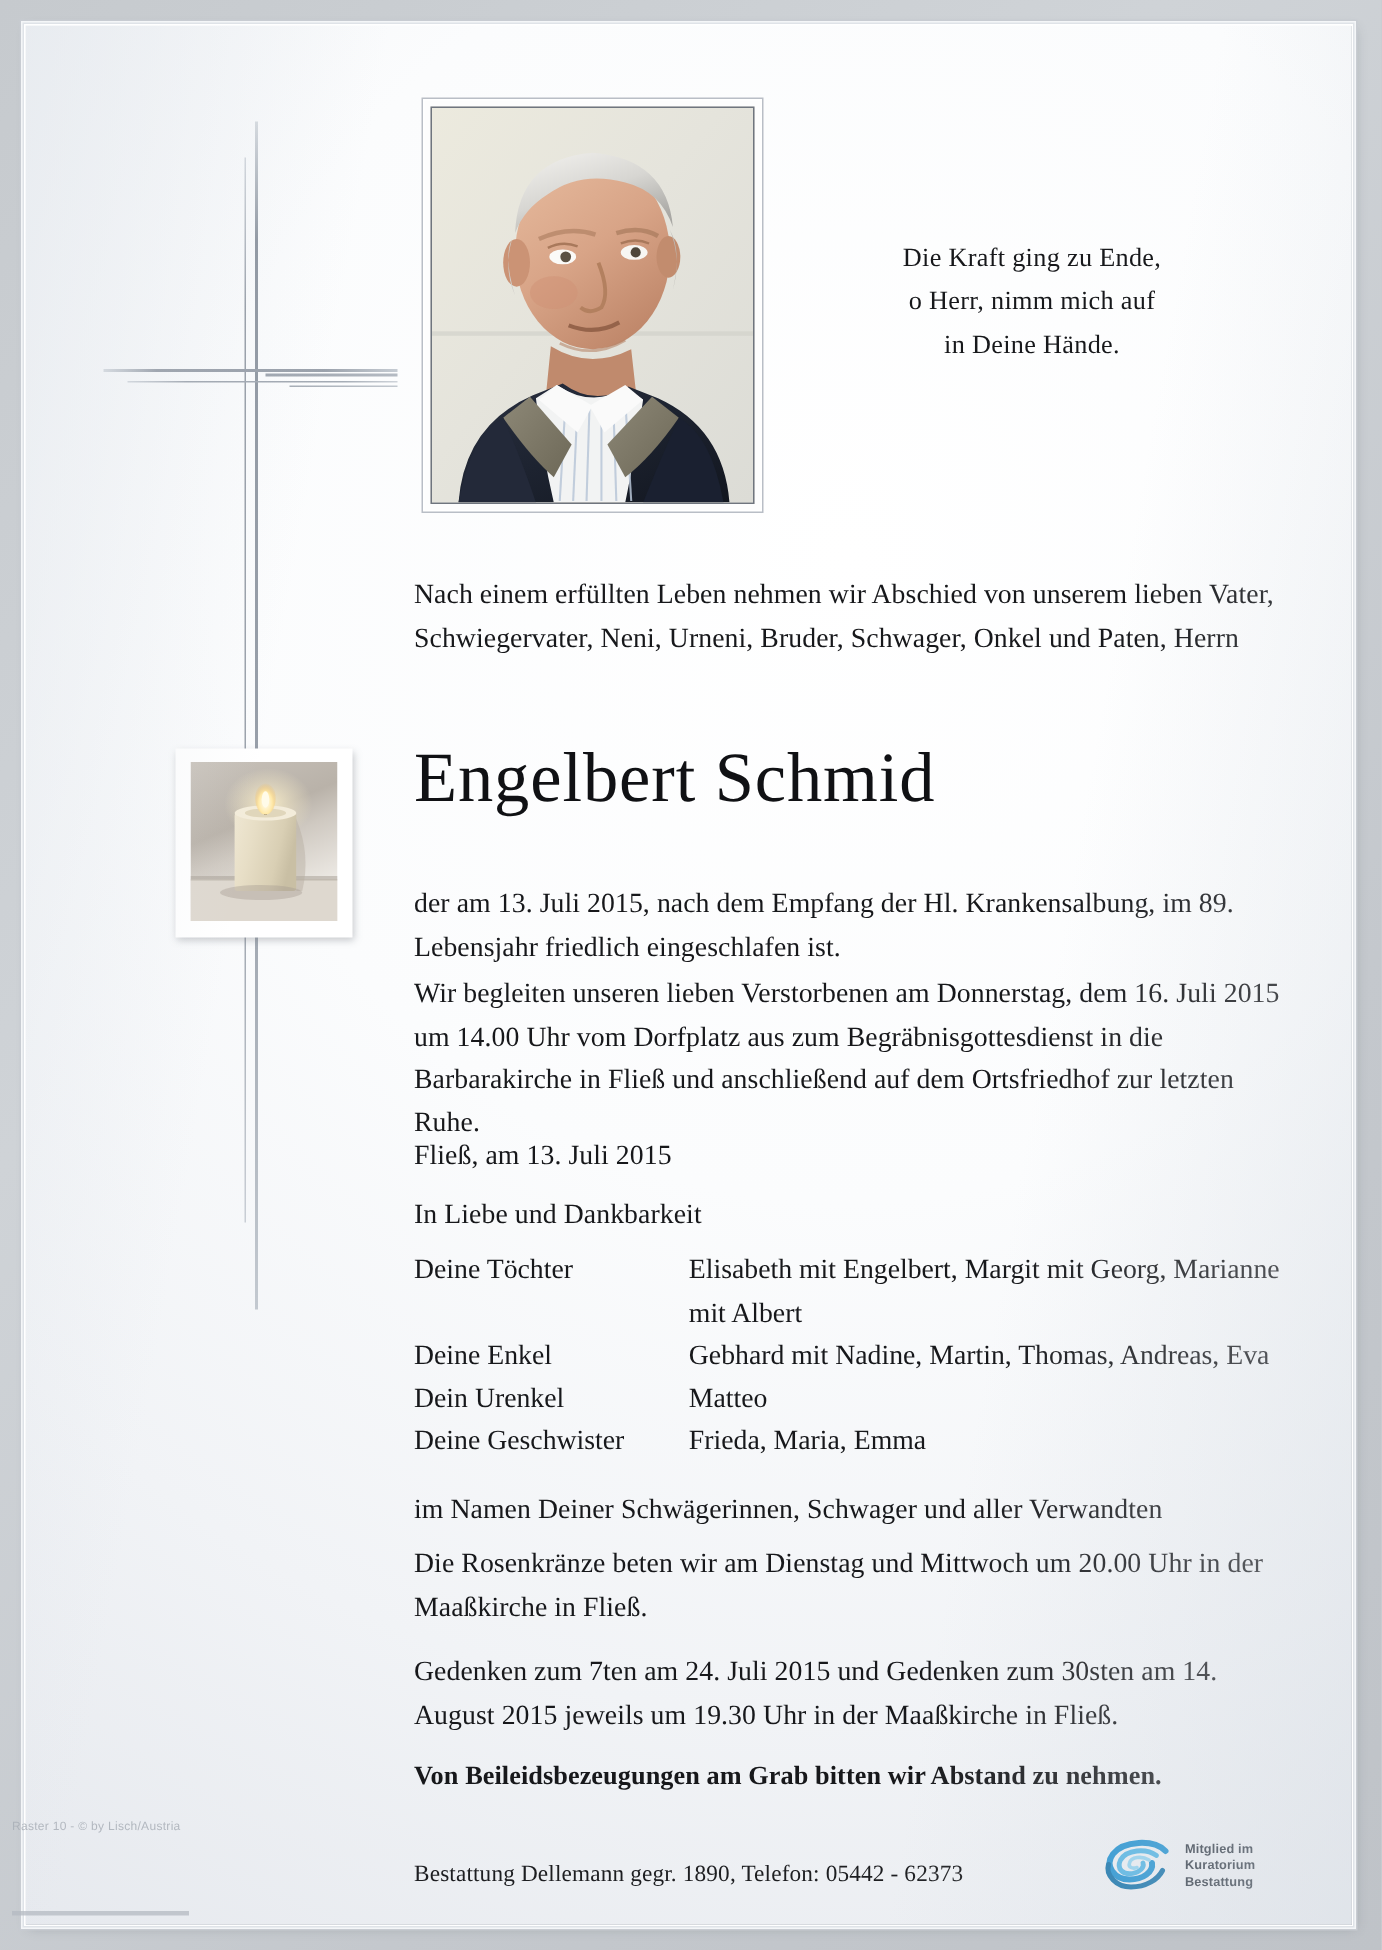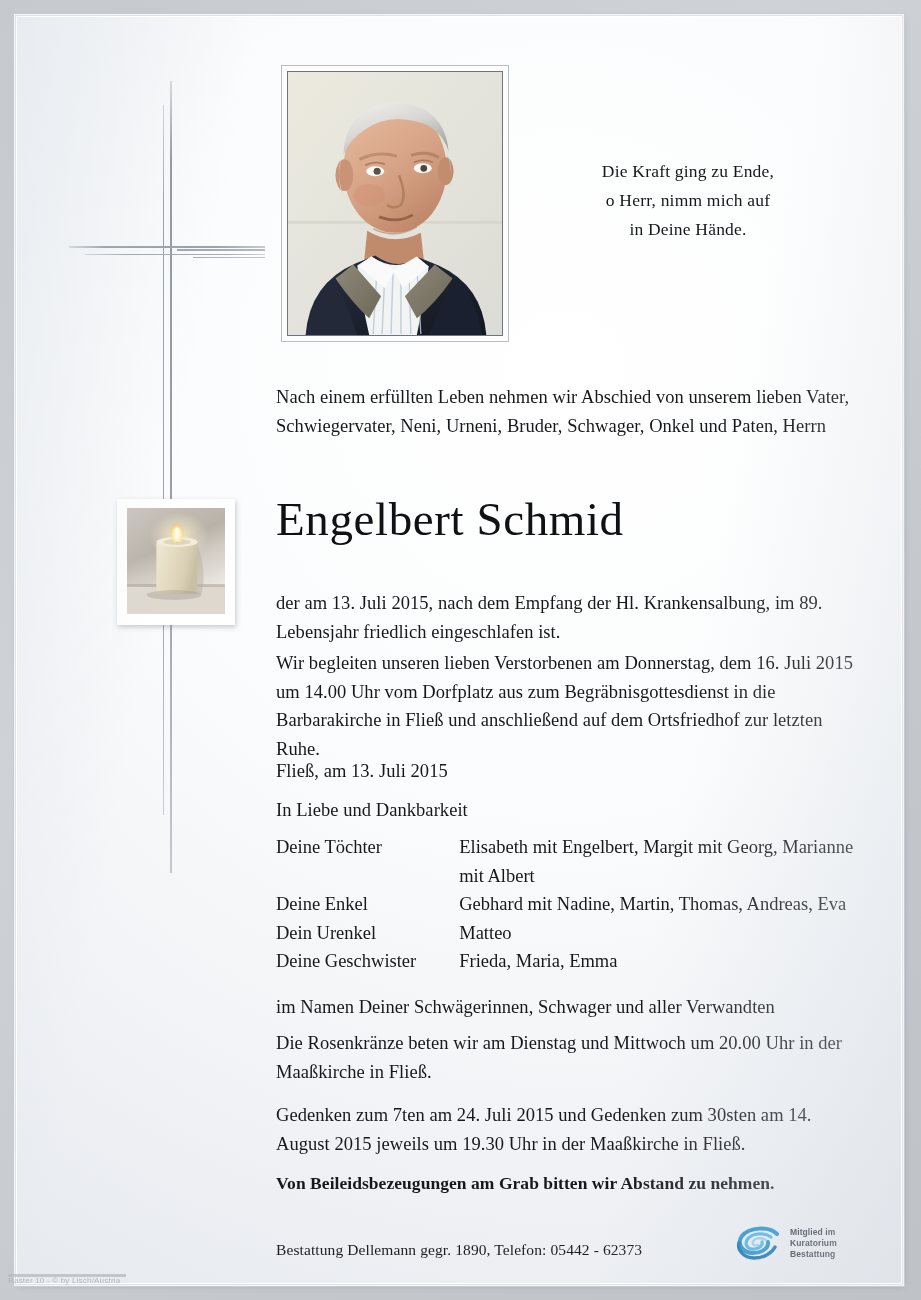--- a/index.html
+++ b/index.html
@@ -178,21 +178,21 @@
     font-size: 8.5px; line-height: 11px; color: #2c3540;
     font-family: "Liberation Sans", sans-serif; font-weight: bold;
     letter-spacing: .1px;
   }
   #member-text .l1 { display: block; }
   #member-text .l2 { display: block; }
 
   
   #copyright {
     position: absolute;
-    left: 8px; top: 1276px;
+    left: 8px; top: 1213px;
     font-family: "Liberation Sans", sans-serif;
     font-size: 8px;
     color: #a9afb7;
     letter-spacing: .2px;
     opacity: .85;
     text-align: right;
   }
   #copyright-bar {
     position: absolute;
     left: 8px; top: 1274px;

